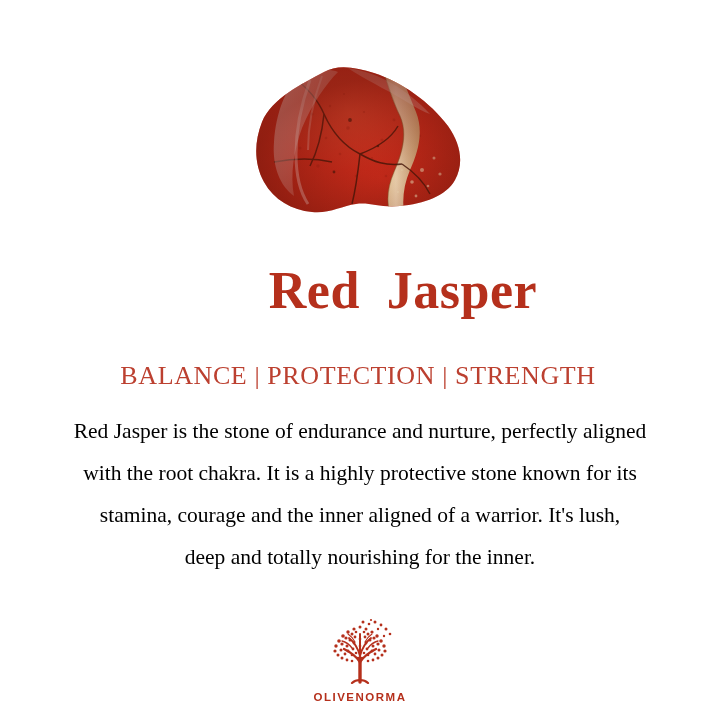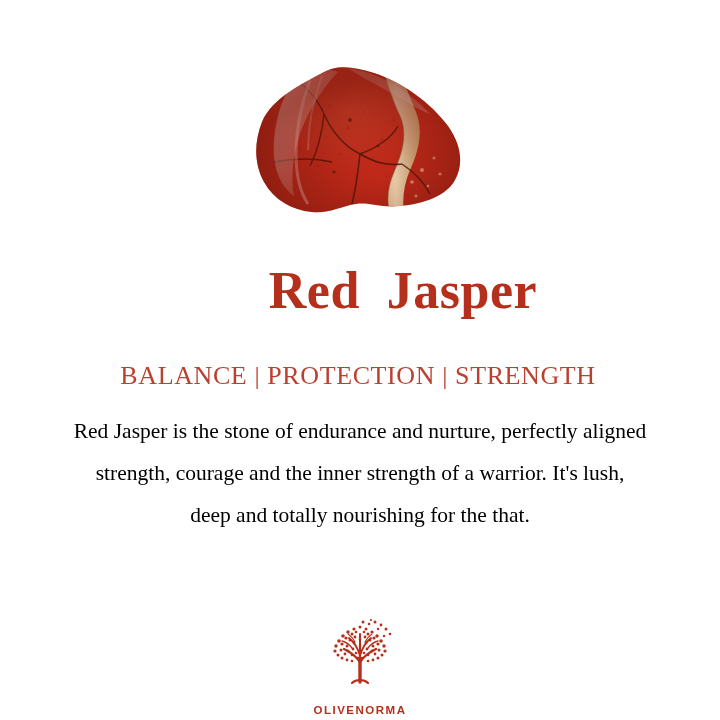--- a/index.html
+++ b/index.html
@@ -81,21 +81,21 @@
     position: absolute;
     left: 0;
     top: 618px;
     width: 720px;
     display: flex;
     flex-direction: column;
     align-items: center;
   }
   .logo-tree { display: block; }
   .logo-word {
-    margin-top: 20px;
+    margin-top: 7px;
     font-family: "Liberation Sans", "DejaVu Sans", sans-serif;
     font-weight: bold;
     font-size: 11.5px;
     letter-spacing: 1.5px;
     color: #B5301C;
     white-space: pre;
   }
 </style>
 </head>
 <body>
@@ -199,22 +199,23 @@
       </g>
     </svg>
   </div>
 
   <div class="title">Red  Jasper</div>
 
   <div class="subtitle">BALANCE | PROTECTION | STRENGTH</div>
 
   <div class="body-text">
     <span class="ln">Red Jasper is the stone of endurance and nurture, perfectly aligned</span>
-    <span class="ln">strength, courage and the inner strength of a warrior. It's lush,</span>
-    <span class="ln">deep and totally nourishing for the that.</span>
+    <span class="ln">with the root chakra. It is a highly protective stone known for its</span>
+    <span class="ln">stamina, courage and the inner aligned of a warrior. It's lush,</span>
+    <span class="ln">deep and totally nourishing for the inner.</span>
   </div>
 
   <div class="logo">
     <svg class="logo-tree" width="76" height="66" viewBox="0 0 76 66" xmlns="http://www.w3.org/2000/svg">
 
       <g stroke="#B5301C" fill="none" stroke-linecap="round">
         <path d="M38,64 L38,40" stroke-width="3.4"></path>
         <path d="M38,44 C34,38 28,34 22,31" stroke-width="2.4"></path>
         <path d="M38,44 C42,38 48,34 54,31" stroke-width="2.4"></path>
         <path d="M38,38 C36,30 32,24 27,20" stroke-width="1.9"></path>

